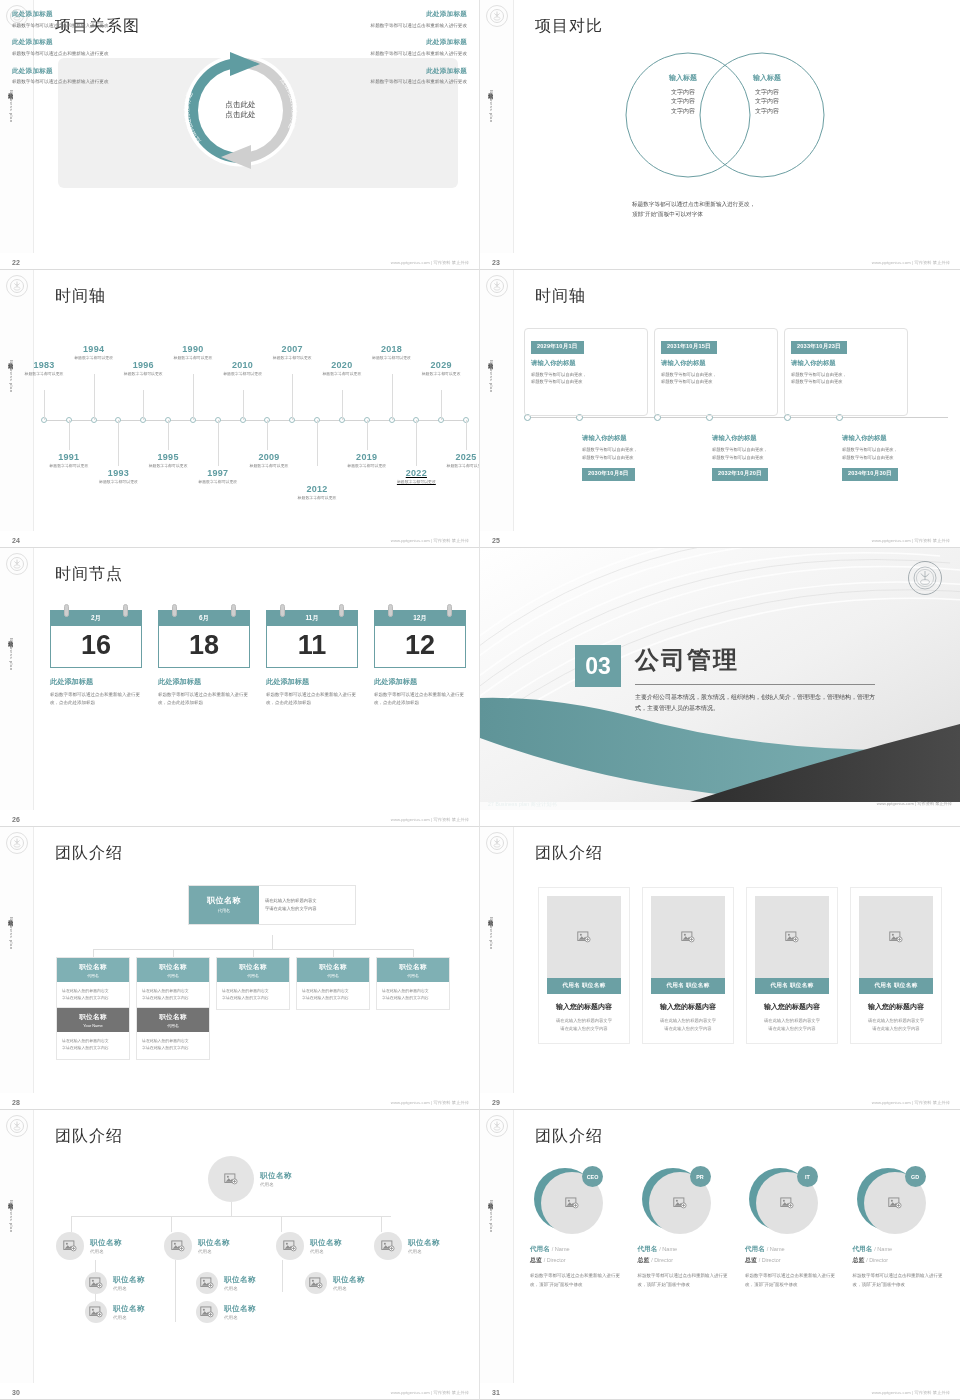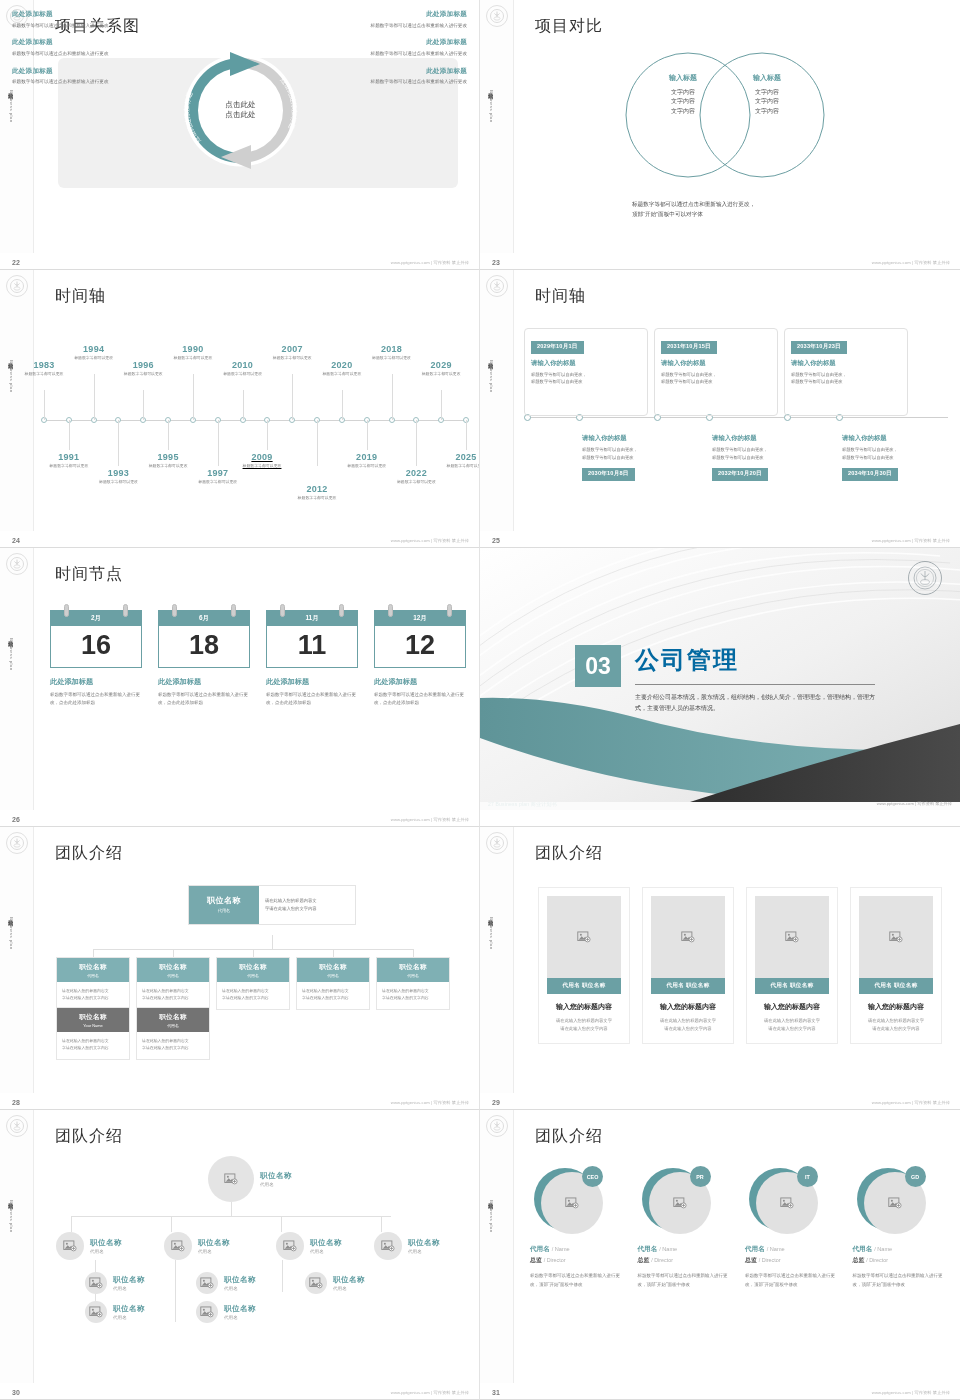--- a/index.html
+++ b/index.html
@@ -147,21 +147,21 @@
   
   .sec { position: absolute; inset: 0; background: #fbfbfb; overflow: hidden; }
   .sec-badge {
     position: absolute; left: 95px; top: 97px;
     width: 46px; height: 42px; background: #6ba0a4; color: #fff;
     display: flex; align-items: center; justify-content: center;
     font-size: 23px; font-weight: bold;
   }
   .sec-title {
     position: absolute; left: 155px; top: 96px;
-    font-size: 24px; font-weight: bold; color: #0369a1; letter-spacing: 2px;
+    font-size: 24px; font-weight: bold; color: #404040; letter-spacing: 2px;
   }
   .sec-rule { position: absolute; left: 155px; top: 136px; width: 240px; height: 1px; background: #8a8a8a; }
   .sec-body {
     position: absolute; left: 155px; top: 144px; width: 243px;
     font-size: 6px; color: #3f3f3f; line-height: 1.85;
   }
   .sec-foot {
     position: absolute; left: 0; right: 0; bottom: 0; height: 13px;
     display: flex; align-items: center;
   }
@@ -427,36 +427,36 @@
           <div class="tl24-node" style="left: 124.118px; top: 120px;">
             <div class="y">1995</div>
             <div class="d">标题数字等都可以更改</div>
           </div>
           <div class="tl24-stem" style="left: 173.765px; top: 88px; height: 46px;"></div>
           <div class="tl24-node" style="left: 173.765px; top: 136px;">
             <div class="y">1997</div>
             <div class="d">标题数字等都可以更改</div>
           </div>
           <div class="tl24-stem" style="left: 223.412px; top: 88px; height: 30px;"></div>
-          <div class="tl24-node" style="left: 218px; top: 120px; text-decoration: underline;">
+          <div class="tl24-node" style="left: 225px; top: 120px;">
             <div class="y">2009</div>
             <div class="d">标题数字等都可以更改</div>
           </div>
           <div class="tl24-stem" style="left: 273.059px; top: 88px; height: 46px;"></div>
           <div class="tl24-node" style="left: 273.059px; top: 152px;">
             <div class="y">2012</div>
             <div class="d">标题数字等都可以更改</div>
           </div>
           <div class="tl24-stem" style="left: 322.706px; top: 88px; height: 30px;"></div>
           <div class="tl24-node" style="left: 322.706px; top: 120px;">
             <div class="y">2019</div>
             <div class="d">标题数字等都可以更改</div>
           </div>
           <div class="tl24-stem" style="left: 372.353px; top: 88px; height: 46px;"></div>
-          <div class="tl24-node" style="left: 372.353px; top: 136px;">
+          <div class="tl24-node" style="left: 372.353px; top: 136px; text-decoration: underline;">
             <div class="y">2022</div>
             <div class="d">标题数字等都可以更改</div>
           </div>
           <div class="tl24-stem" style="left: 422px; top: 88px; height: 30px;"></div>
           <div class="tl24-node" style="left: 422px; top: 120px;">
             <div class="y">2025</div>
             <div class="d">标题数字等都可以更改</div>
           </div>
         </div>
     </div>

